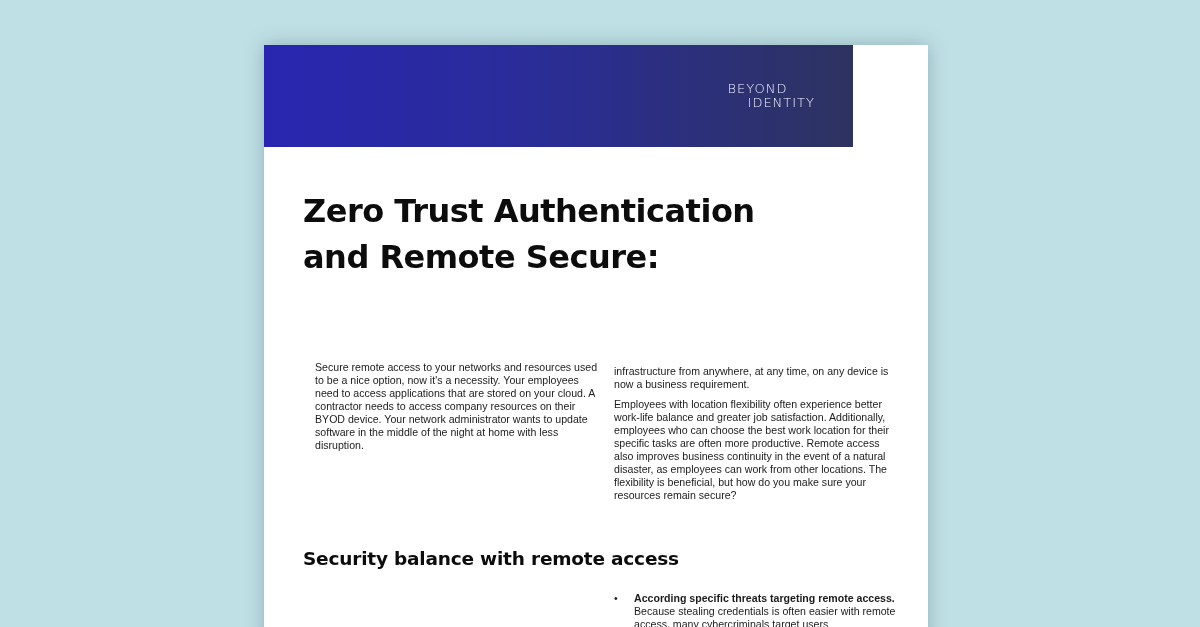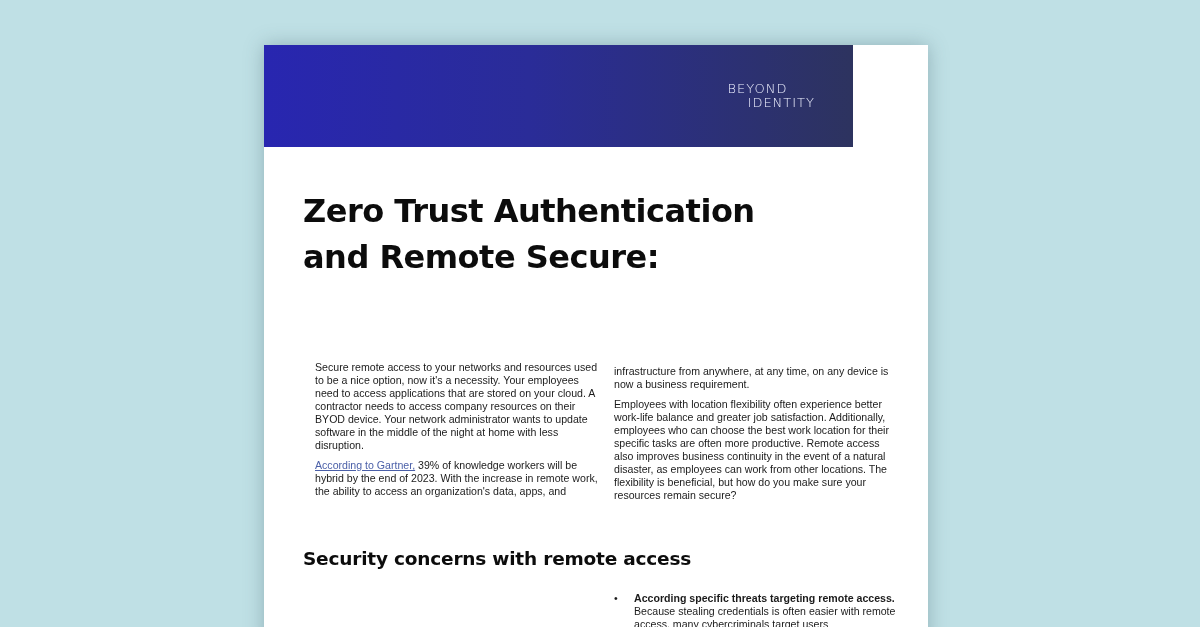--- a/index.html
+++ b/index.html
@@ -66,29 +66,28 @@
     </div>
   </div>
 
   <div class="title">
     <span class="b">Zero Trust Authentication</span>
     <span class="b">and Remote Secure:</span>
   </div>
 
   <div class="col col1">
     <p>Secure remote access to your networks and resources used to be a nice option, now it's a necessity. Your employees need to access applications that are stored on your cloud. A contractor needs to access company resources on their BYOD device. Your network administrator wants to update software in the middle of the night at home with less disruption.</p>
-    <p><a class="link">According to Gartner,</a><span> 39% of knowledge workers will be hybrid by the end of 2023. With the increase in remote work, the ability to access an organization's data, apps, and</span></p>
   </div>
 
   <div class="col col2">
     <p>infrastructure from anywhere, at any time, on any device is now a business requirement.</p>
     <p>Employees with location flexibility often experience better work-life balance and greater job satisfaction. Additionally, employees who can choose the best work location for their specific tasks are often more productive. Remote access also improves business continuity in the event of a natural disaster, as employees can work from other locations. The flexibility is beneficial, but how do you make sure your resources remain secure?</p>
   </div>
 
-  <div class="h2">Security concerns with remote access</div>
+  <div class="h2">Security balance with remote access</div>
 
 
   <div class="col col4">
     <div class="bullet">
       <span class="dot">•</span>
       <span class="txt"><b>According specific threats targeting remote access.</b><span> Because stealing credentials is often easier with remote access, many cybercriminals target users</span></span>
     </div>
   </div>
 </div>
 

